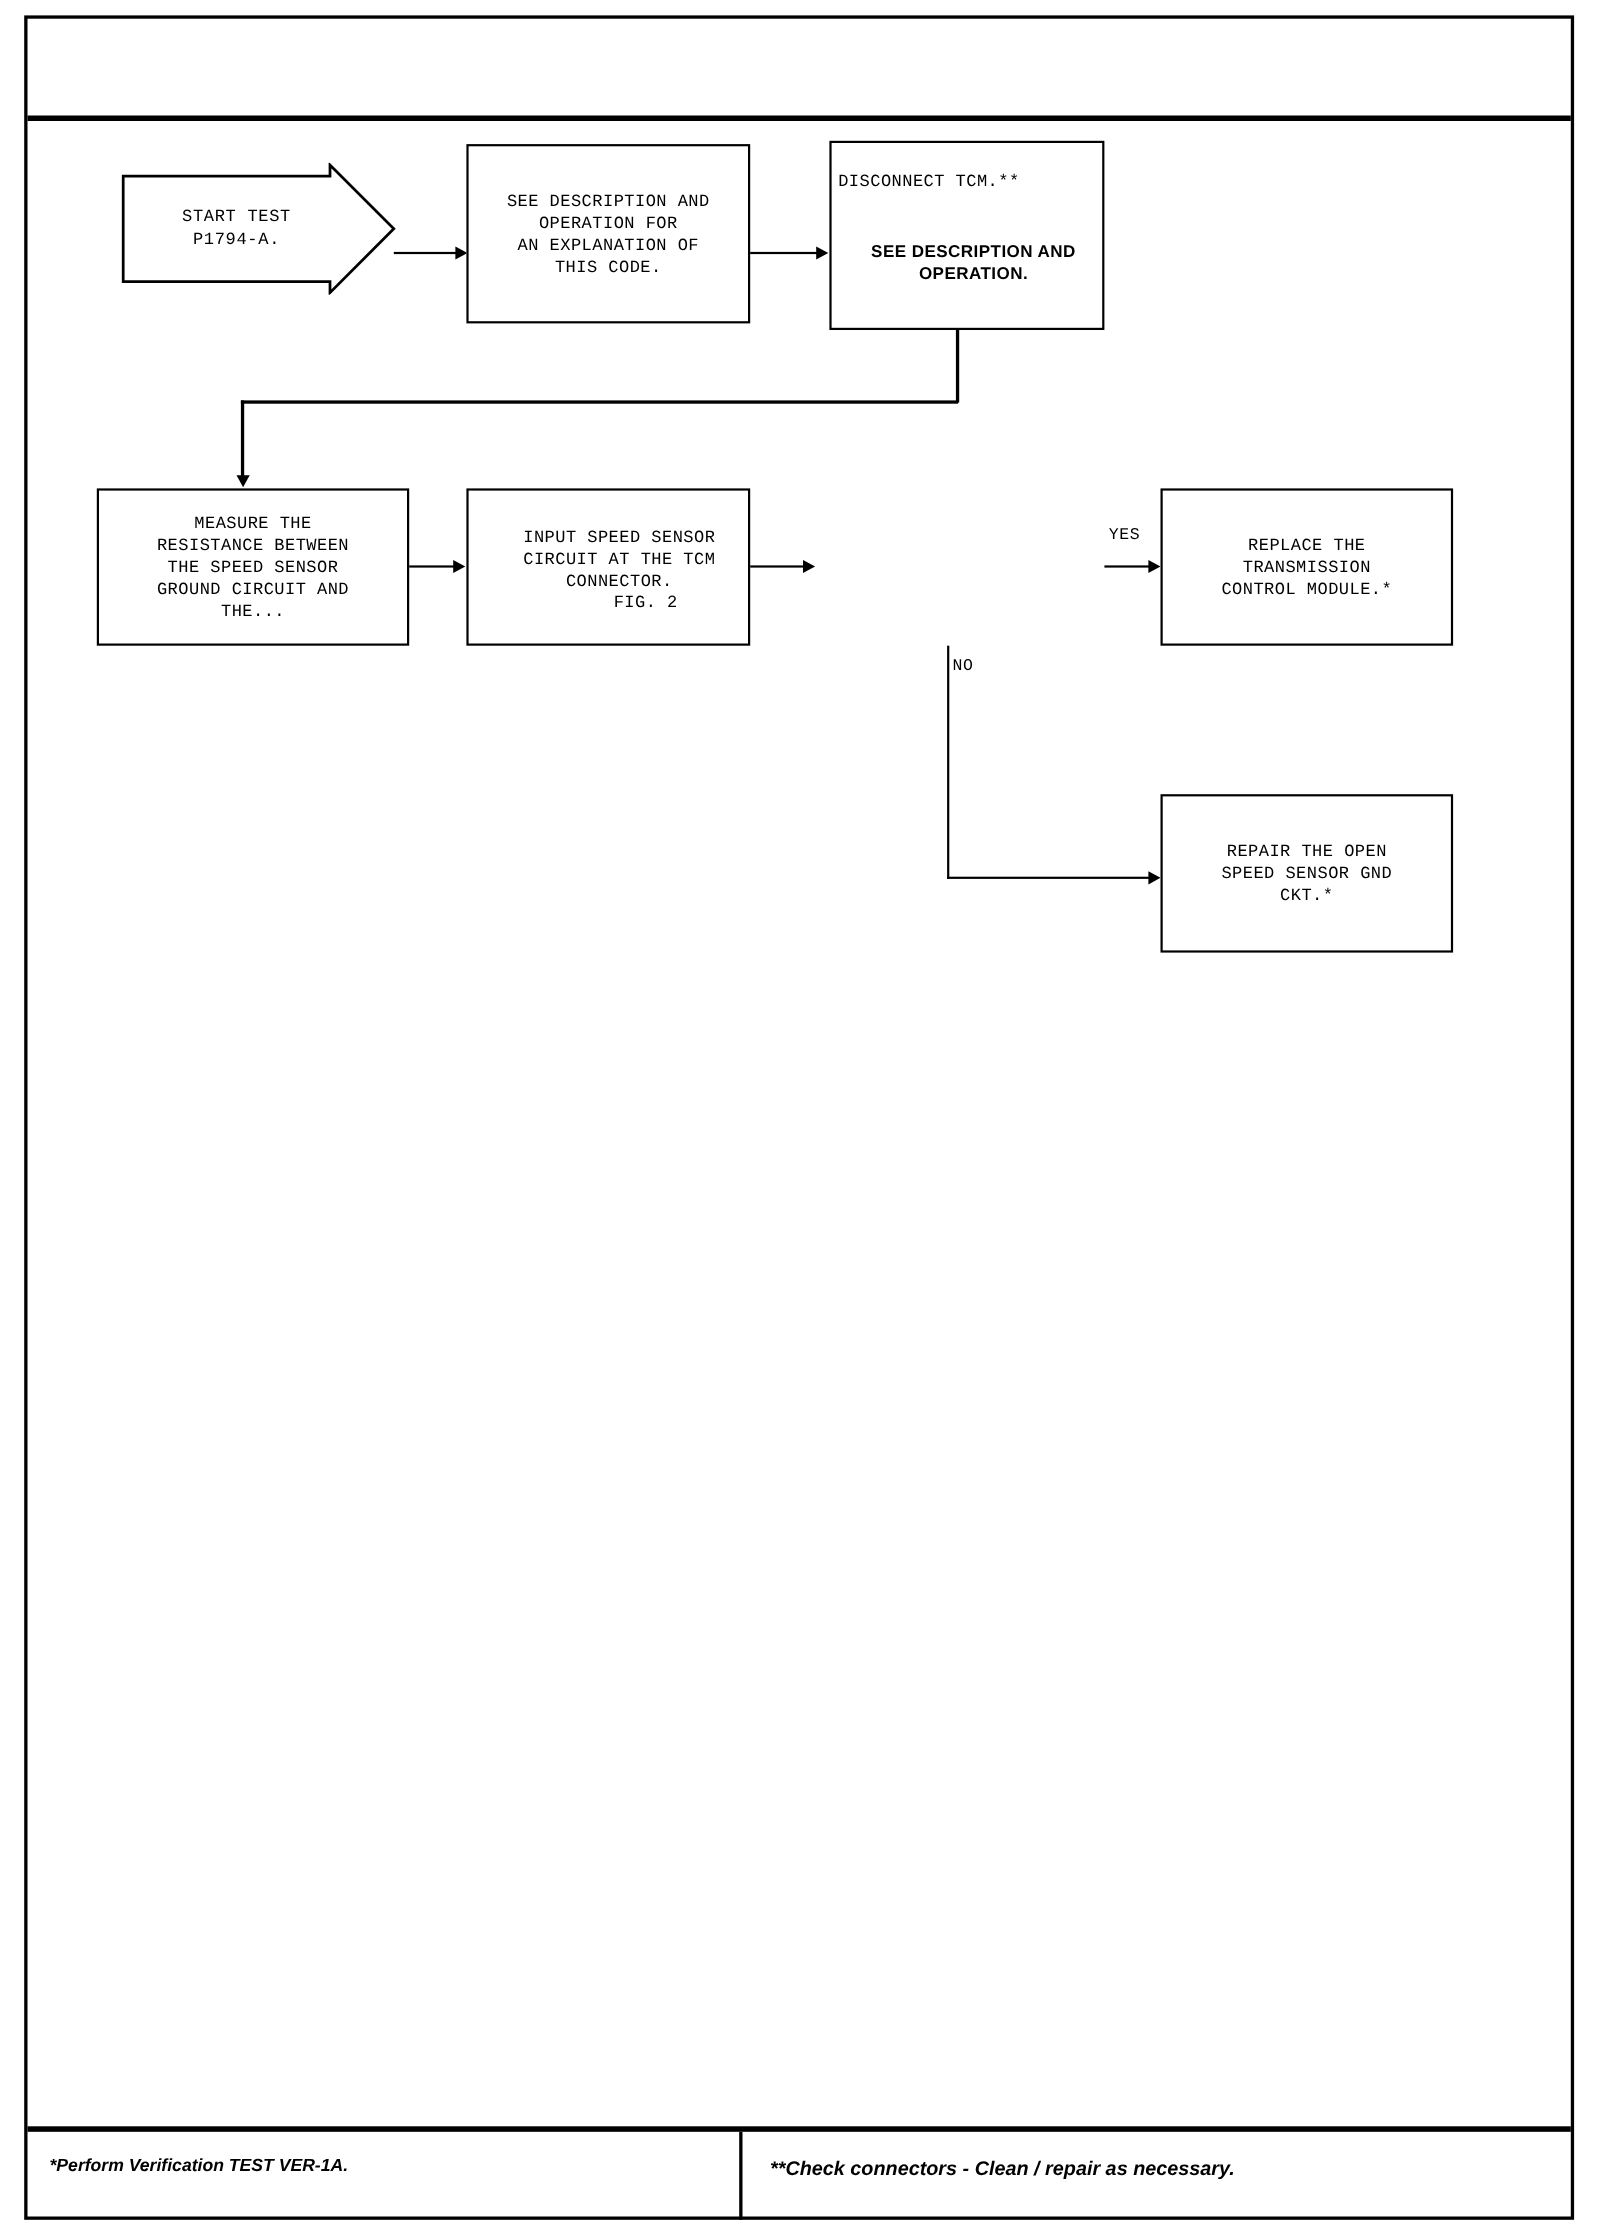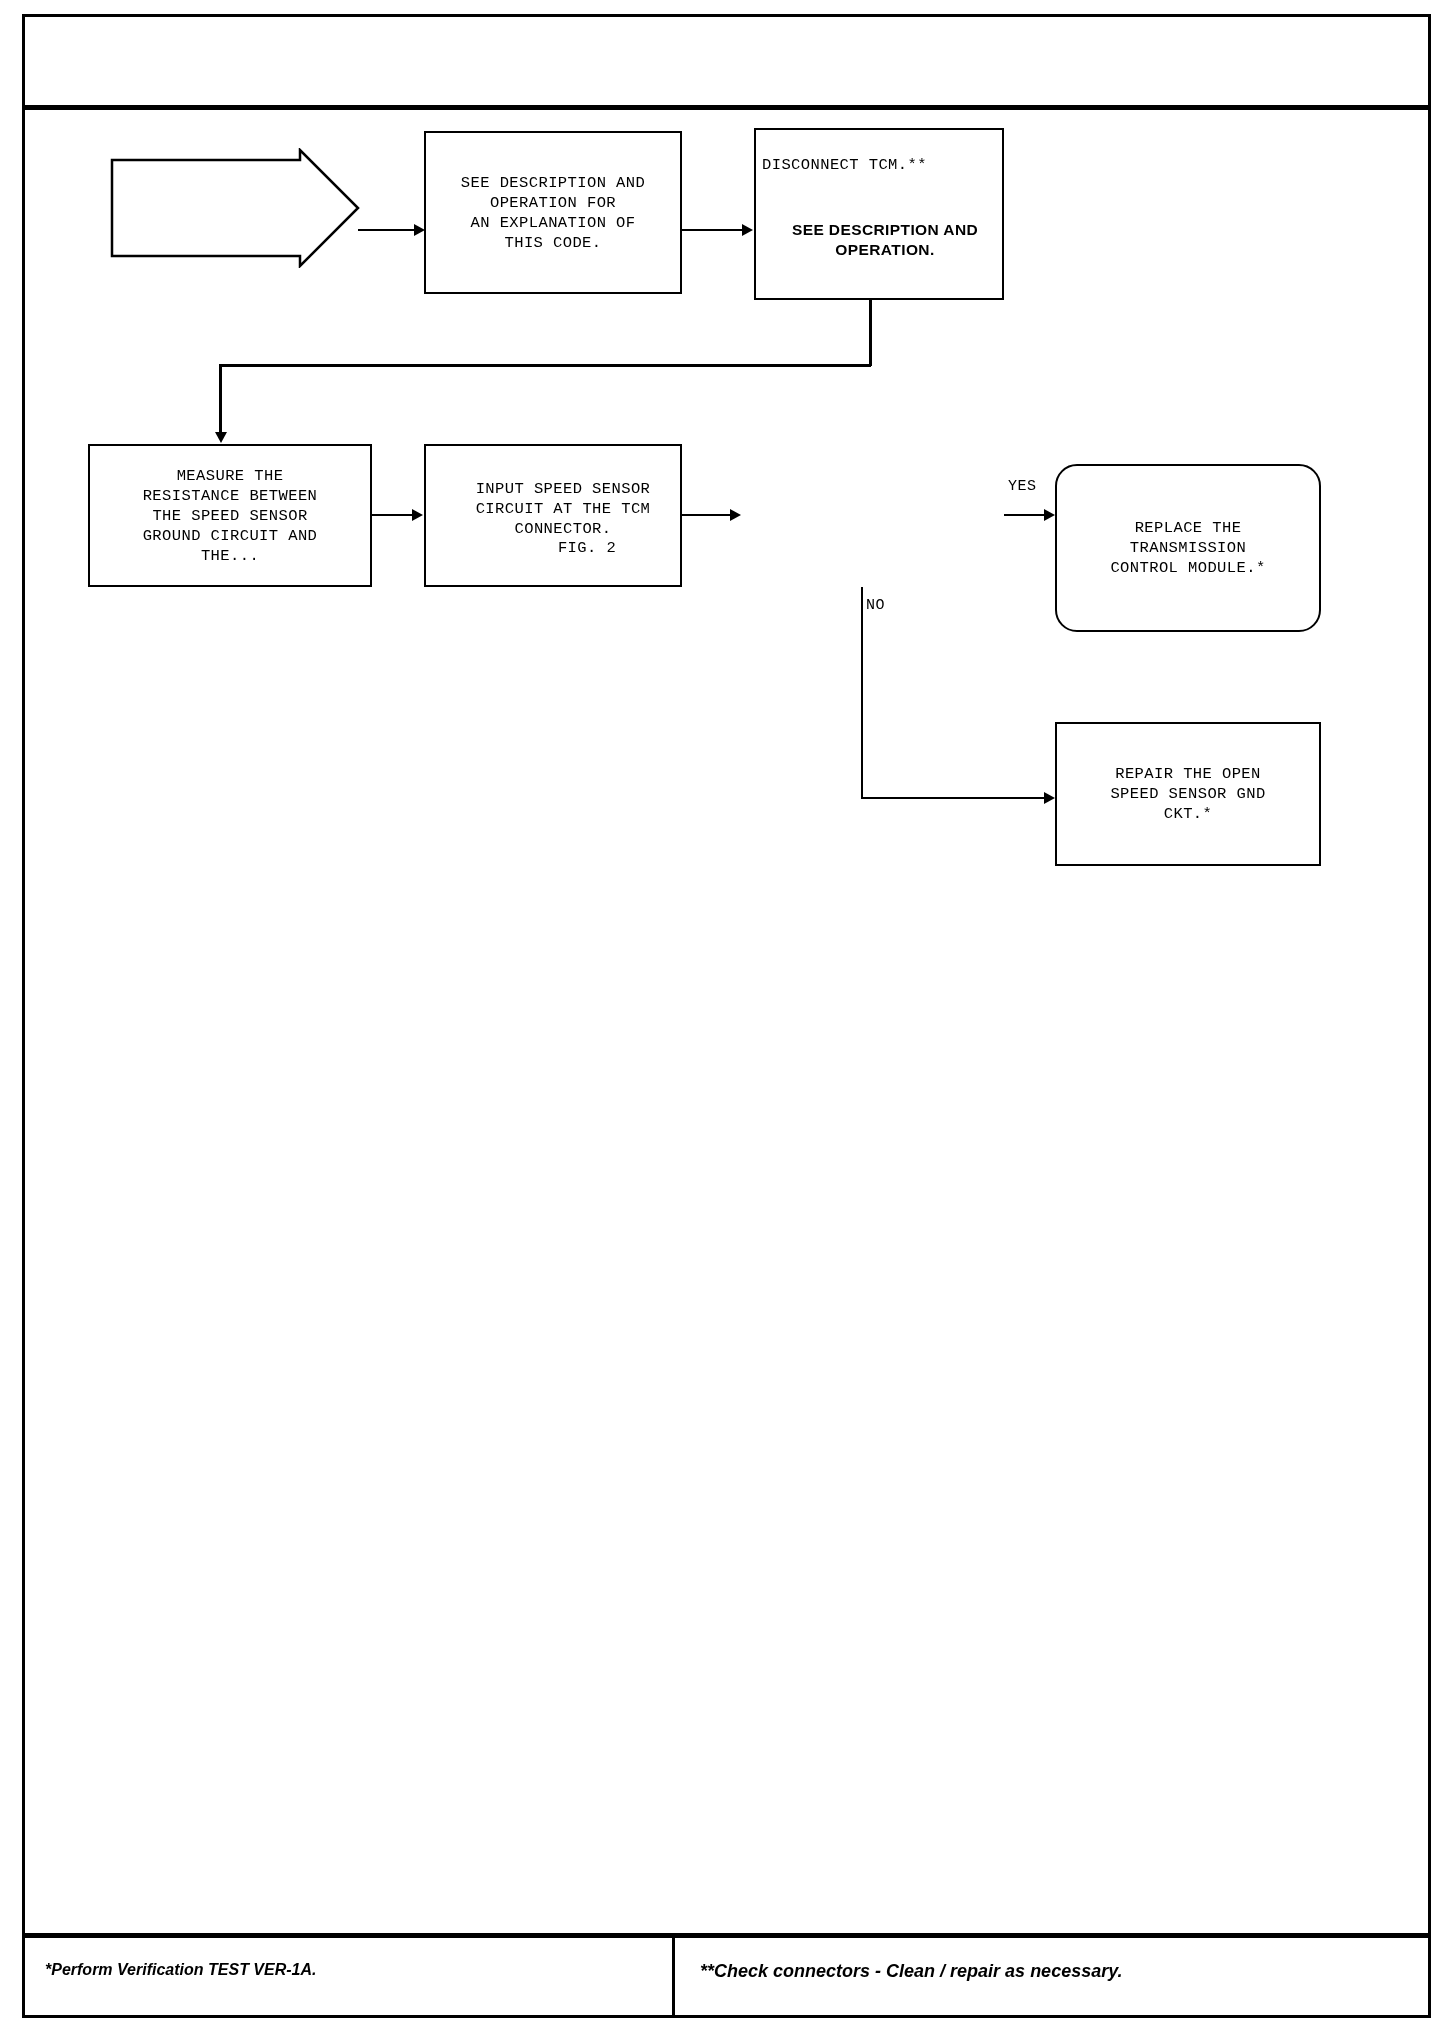--- a/index.html
+++ b/index.html
@@ -212,20 +212,22 @@
 <div id="page">
 
   <div class="outer-frame"></div>
 
   <div class="header-bottom-rule"></div>
 
   <div class="start-banner">
     <svg width="250" height="120" viewBox="0 0 250 120">
       <path d="M 2,12 L 190,12 L 190,2 L 248,60 L 190,118 L 190,108 L 2,108 Z" fill="#ffffff" stroke="#000000" stroke-width="2.5" stroke-linejoin="miter"></path>
     </svg>
+    <div class="label">START TEST
+P1794-A.</div>
   </div>
 
   <div class="line h" style="left:358px; top:229px; width:58px;"></div>
   <div class="arrowhead right" style="left:414px; top:224px;"></div>
 
   <div class="node" style="left:424px; top:131px; width:258px; height:163px;">
     <div class="txt">SEE  DESCRIPTION AND
 OPERATION FOR
 AN EXPLANATION OF
 THIS CODE.</div>
@@ -264,21 +266,21 @@
   </div>
 
   <div class="line h" style="left:682px; top:514px; width:50px;"></div>
   <div class="arrowhead right" style="left:730px; top:509px;"></div>
 
 
   <div class="edge-label" style="left:1008px; top:478px;">YES</div>
   <div class="line h" style="left:1004px; top:514px; width:42px;"></div>
   <div class="arrowhead right" style="left:1044px; top:509px;"></div>
 
-  <div class="node" style="left:1055px; top:464px; width:266px; height:168px;border-radius:22px;">
+  <div class="node" style="left:1055px; top:444px; width:266px; height:143px;">
     <div class="txt">REPLACE THE
 TRANSMISSION
 CONTROL MODULE.*</div>
   </div>
 
   <div class="edge-label" style="left:866px; top:597px;">NO</div>
   <div class="line v" style="left:861px; top:587px; height:212px;"></div>
   <div class="line h" style="left:861px; top:797px; width:185px;"></div>
   <div class="arrowhead right" style="left:1044px; top:792px;"></div>
 

